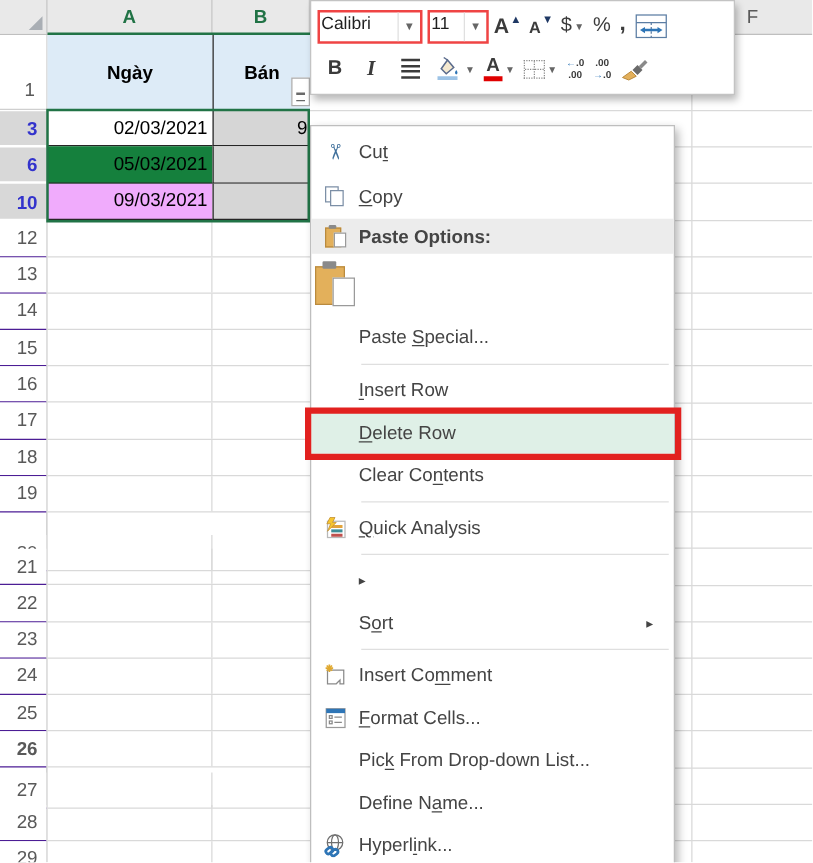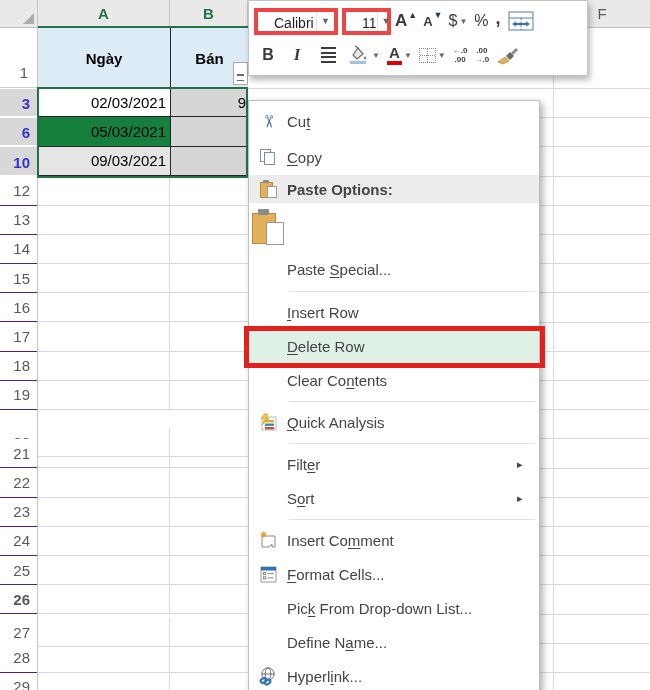--- a/index.html
+++ b/index.html
@@ -51,22 +51,22 @@
   .filter-btn{position:absolute;left:233px;top:62px;width:15px;height:23px;background:#fff;
               border:1px solid #ABABAB;box-sizing:border-box;z-index:4;display:flex;
               align-items:flex-end;justify-content:center;padding-bottom:3px;}
   .filter-btn .fglyph{width:7px;height:4px;border-top:2px solid #6a6a6a;border-bottom:1px solid #6a6a6a;}
 
   
   .mini-toolbar{position:absolute;left:248px;top:0;width:340px;height:76px;background:#fff;
                 border:1px solid #C3C3C3;box-sizing:border-box;z-index:20;
                 box-shadow:2px 4px 6px rgba(0,0,0,.28);padding:3px 5px;}
   .tb-row{display:flex;align-items:center;height:34px;gap:1px;}
-  .combo{border:4px solid #ef4444;height:27px;display:flex;align-items:flex-end;background:#fff;
-         font-size:14px;color:#1f1f1f;box-sizing:border-box;padding-left:16px;}
+  .combo{border:2px solid #ef4444;height:27px;display:flex;align-items:flex-start;background:#fff;
+         font-size:14px;color:#1f1f1f;box-sizing:border-box;padding-left:1px;}
   .combo .carrow{margin-left:auto;border-left:1px solid #E0E0E0;align-self:stretch;display:flex;
                  align-items:center;padding:0 4px;color:#666;font-size:9px;}
   .tbtn{display:flex;align-items:center;justify-content:center;height:30px;padding:0 3px;color:#3b3b3b;}
   .dd{font-size:8px;color:#666;margin-left:2px;}
   .glyphA{font-weight:700;font-size:17px;}
   .glyphA.small{font-size:13px;}
   .caret-up,.caret-dn{font-size:9px;color:#1F3864;position:relative;top:-6px;left:1px;}
   .caret-dn{top:-6px;}
   .bold-b{font-weight:800;font-size:16px;}
   .ital-i{font-family:"Liberation Serif",serif;font-style:italic;font-weight:700;font-size:17px;}
@@ -167,21 +167,21 @@
   <div class="filter-btn">
     <div class="fglyph"></div>
   </div>
 
   <div class="rh-sel" style="top:88.5px;height:27.6px;">3</div>
   <div class="rh-sel" style="top:117.9px;height:27.6px;">6</div>
   <div class="rh-sel" style="top:147.2px;height:27.7px;">10</div>
 
   <div class="dcell" style="left:38px;top:88px;width:132px;height:29.3px;background:#fff;">02/03/2021</div>
   <div class="dcell" style="left:38px;top:117.3px;width:132px;height:29.3px;background:#15803d;">05/03/2021</div>
-  <div class="dcell" style="left:38px;top:146.6px;width:132px;height:29.4px;background:#e5e5e5;">09/03/2021</div>
+  <div class="dcell" style="left:38px;top:146.6px;width:132px;height:29.4px;background:#f0abfc;">09/03/2021</div>
   <div class="dcell b" style="left:170px;top:88px;width:78px;height:29.3px;background:#D6D6D6;padding-right:2px;">9</div>
   <div class="dcell b" style="left:170px;top:117.3px;width:78px;height:29.3px;background:#D6D6D6;"></div>
   <div class="dcell b" style="left:170px;top:146.6px;width:78px;height:29.4px;background:#D6D6D6;"></div>
   <div class="sel-outline"></div>
 
   <div id="empty-rows">
       <div class="erow" style="top: 176.4px;">
         <div class="rnum">12</div>
         <div class="rbody">
           <div class="vline"></div>
@@ -444,21 +444,20 @@
             <rect x="6" y="10.5" width="9" height="2.4" fill="#3C8C96"></rect>
             <rect x="6" y="14" width="9" height="2.4" fill="#C0504D"></rect>
             <path d="M5 1 L9 1 L7 5 L10 5 L3 12 L5.5 6 L2.5 6 Z" fill="#F7C52E" stroke="#C28E2E" stroke-width="0.6"></path>
           </svg>
         </span>
         <span class="mi-label"><span></span><u>Q</u><span>uick Analysis</span></span>
       </div>
       <div class="msep"></div>
       <div class="mi">
         <span class="mi-icon"></span>
-        <span class="mi-label"><span>Filt</span><u>e</u><span>r</span></span>
         <span class="mi-sub">▸</span>
       </div>
       <div class="mi">
         <span class="mi-icon"></span>
         <span class="mi-label"><span>S</span><u>o</u><span>rt</span></span>
         <span class="mi-sub">▸</span>
       </div>
       <div class="msep"></div>
       <div class="mi">
         <span class="mi-icon">

